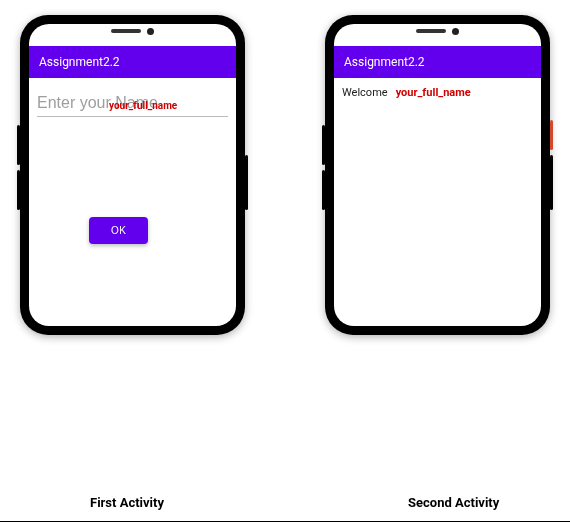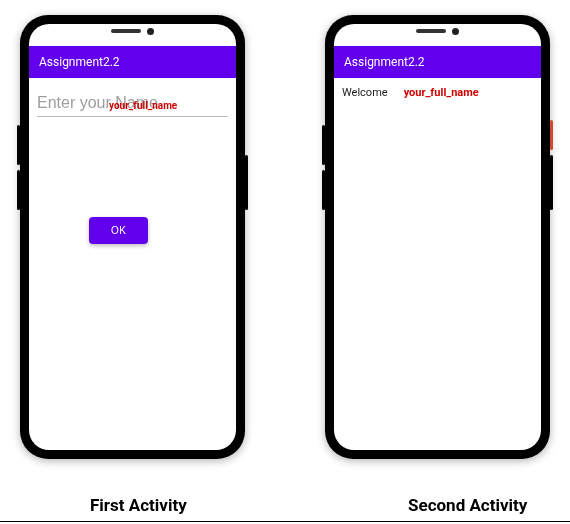--- a/index.html
+++ b/index.html
@@ -11,21 +11,21 @@
       position:relative;
     }
     .canvas {
       width:570px;
       height:524px;
       position:relative;
     }
     .phone {
       position:absolute;
       width:225px;
-      height:444px;
+      height:320px;
       background:#000;
       border-radius:28px;
       padding:9px 9px 9px 9px;
       box-shadow: 0 2px 8px rgba(0,0,0,0.3);
     }
     .phone.left { left:20px; top:15px; }
     .phone.right { left:325px; top:15px; }
     .phone-inner {
       width:100%;
       height:100%;
@@ -122,27 +122,27 @@
       cursor:pointer;
       box-shadow:0 2px 4px rgba(0,0,0,0.25);
       letter-spacing:0.5px;
     }
 
     .welcome-row {
       font-size:11px;
       color:#222;
       padding-top:2px;
       display:flex;
-      gap:16px;
+      gap:8px;
     }
     .welcome-row .red { color:#d00000; font-weight:bold; }
 
     .caption {
       position:absolute;
-      font-size:17px;
+      font-size:13px;
       font-weight:bold;
       color:#000;
     }
     .caption.left  { left:90px;  top:495px; }
     .caption.right { left:408px; top:495px; }
 
     .baseline {
       position:absolute;
       left:0;
       bottom:2px;

